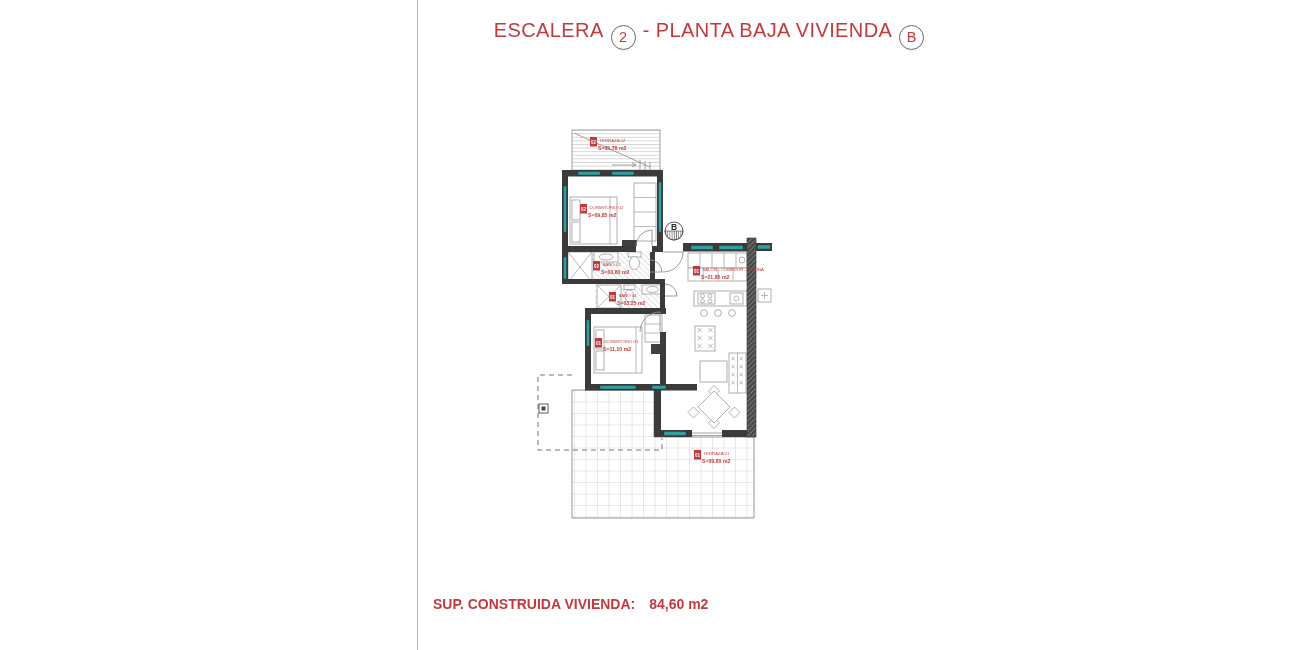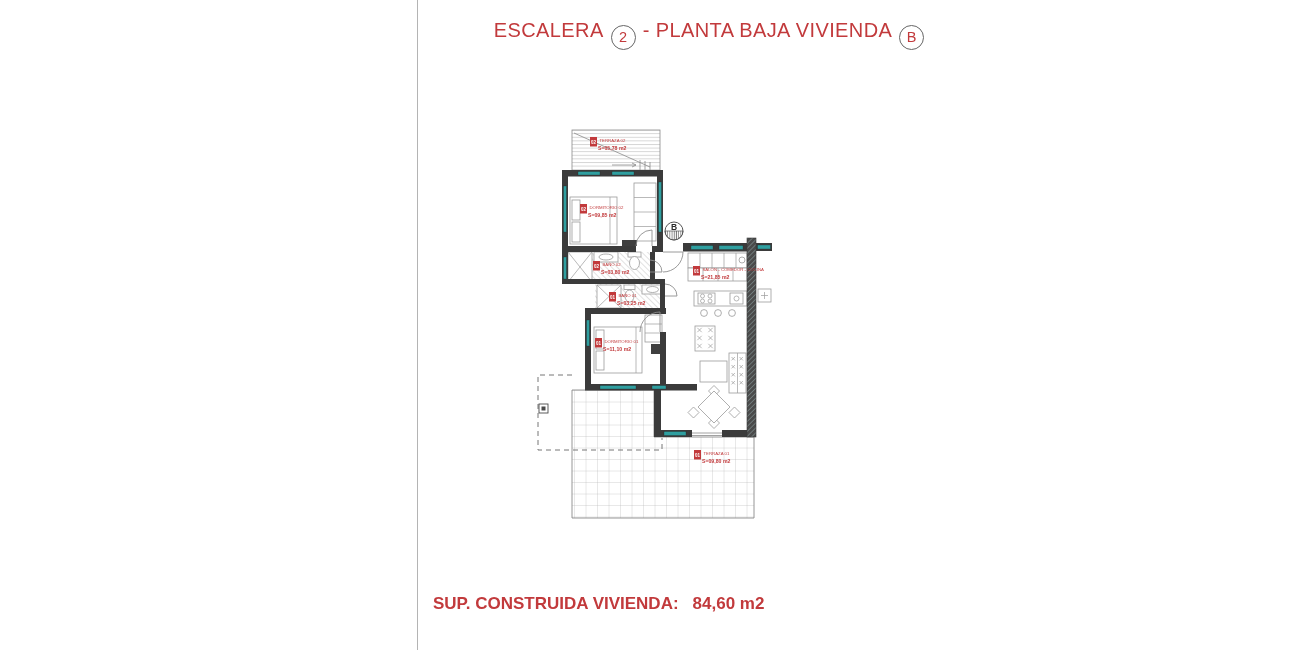--- a/index.html
+++ b/index.html
@@ -13,21 +13,21 @@
     color:#c23a3c;font-weight:normal;font-size:20px;letter-spacing:.4px;white-space:nowrap;margin-left:35px;
   }
   .title .w{margin:0 4px;}
   .circle{
     display:inline-flex;width:23px;height:23px;border:1.5px solid #666;border-radius:50%;
     align-items:center;justify-content:center;font-size:14.5px;color:#c23a3c;
     vertical-align:-5px;margin:0 3px;
   }
   .footer{
     position:absolute;left:433px;top:594px;color:#c23a3c;font-weight:bold;
-    font-size:17px;line-height:20px;white-space:nowrap;
+    font-size:14px;line-height:20px;white-space:nowrap;
   }
   .footer .val{margin-left:14px;}
   svg.plan{position:absolute;left:0;top:0;}
   svg text{font-family:"Liberation Sans",sans-serif;}
   .wall{fill:#3b3b3b;}
   .teal{fill:#2f9fa0;stroke:#222;stroke-width:.3;}
   .furn{fill:#ffffff;stroke:#9b9b9b;stroke-width:.8;}
   .furnline{stroke:#9b9b9b;stroke-width:.7;fill:none;}
   .darkunit{fill:#3f3f3f;}
   .arc{fill:none;stroke:#8f8f8f;stroke-width:.9;}

